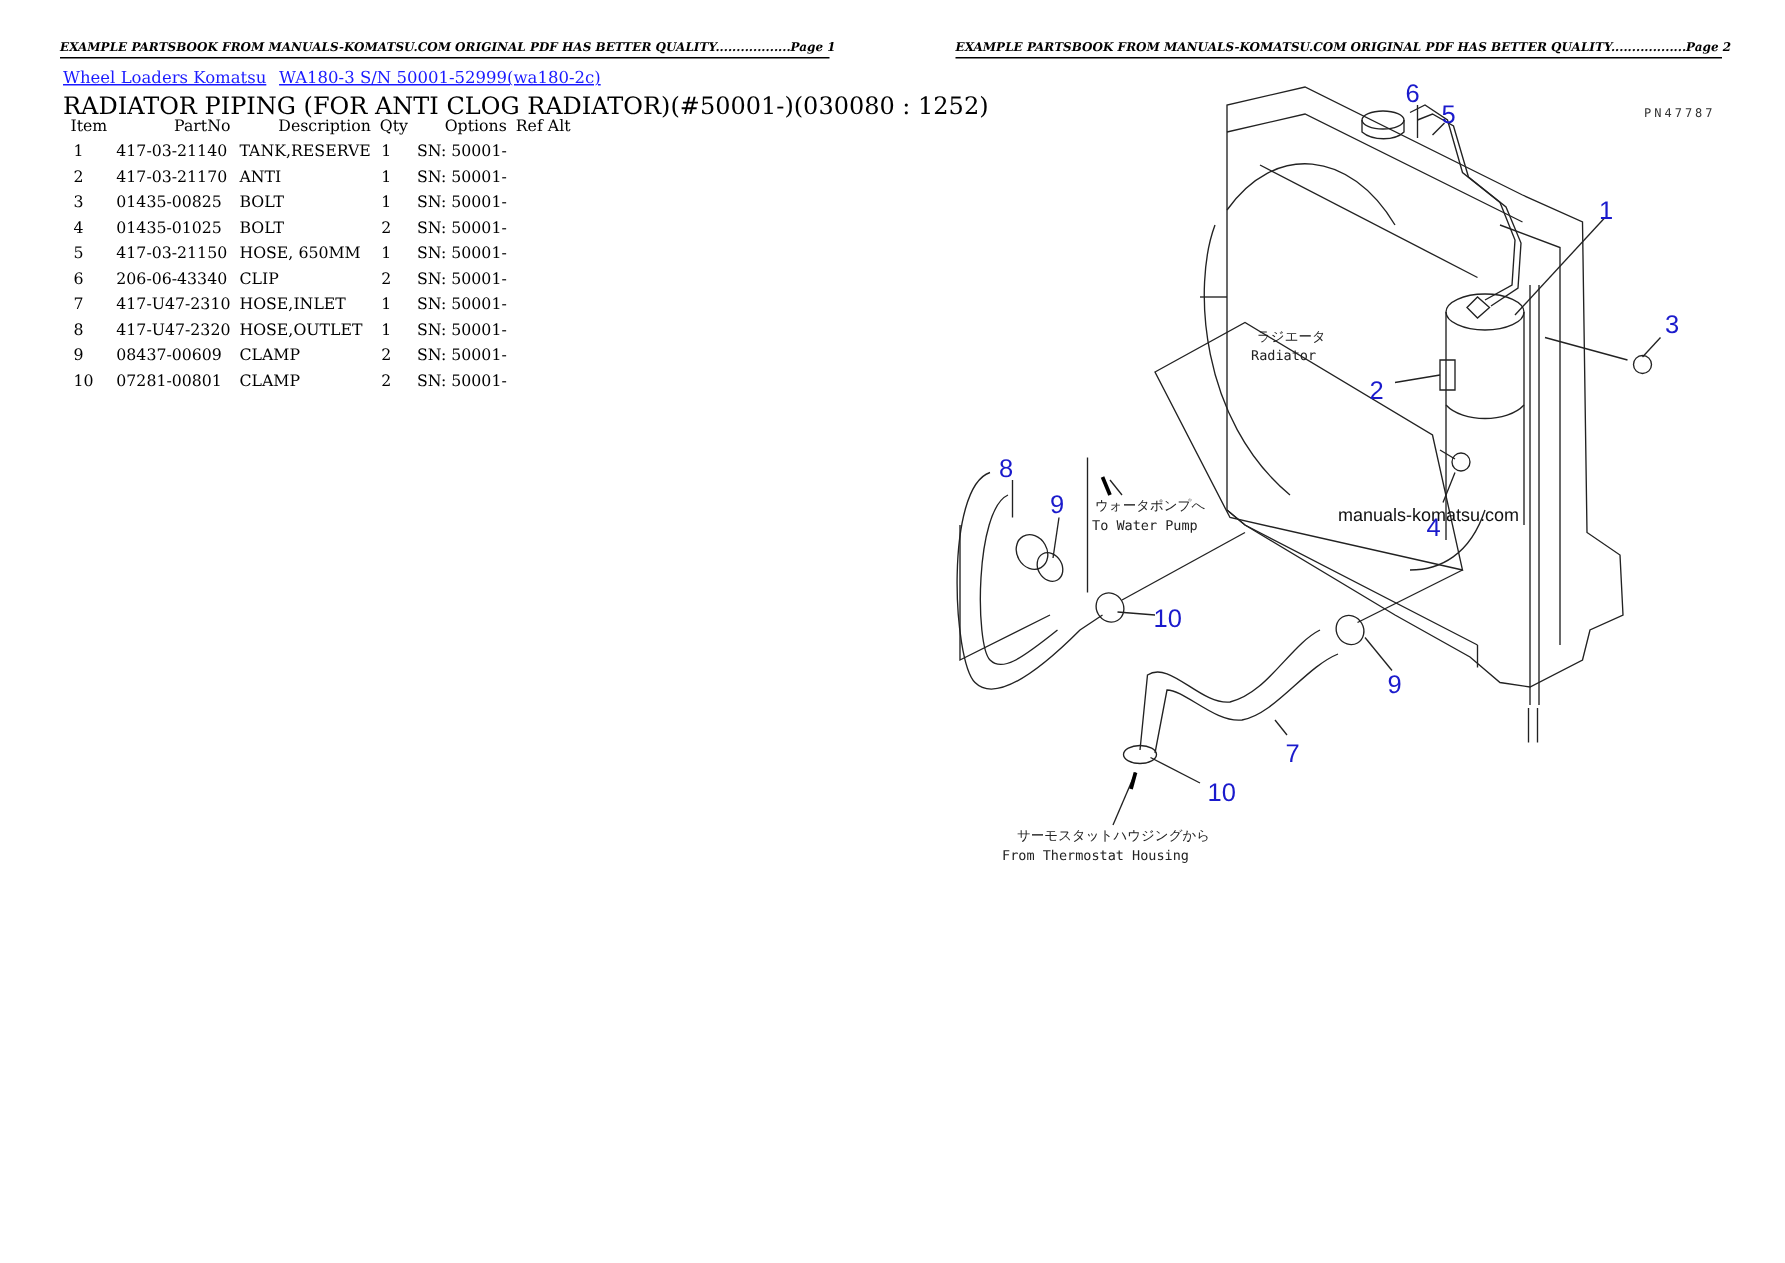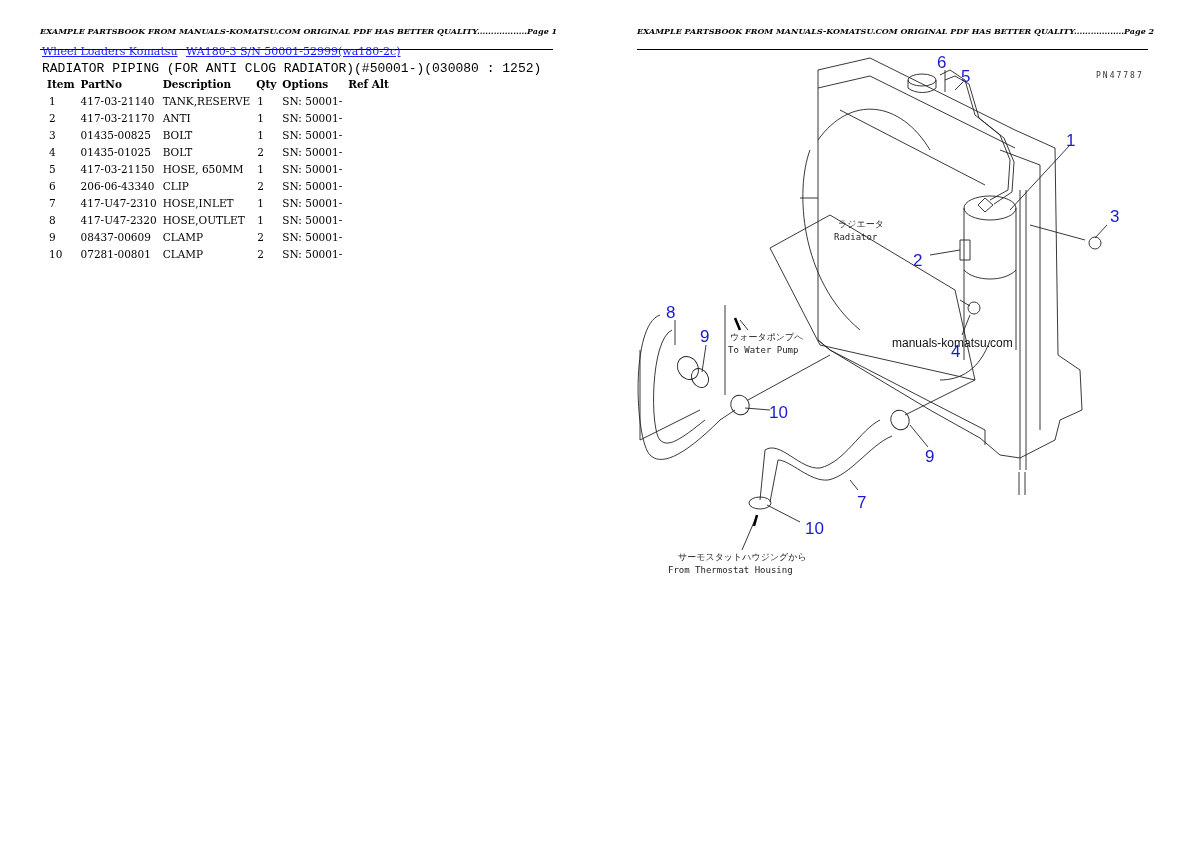--- a/index.html
+++ b/index.html
@@ -1,24 +1,24 @@
 <!DOCTYPE html>
 <html><head>
   <meta charset="utf-8">
   <style>
     html, body { margin:0; padding:0; background:#fff; }
     body { width:1190px; height:842px; position:relative; overflow:hidden; font-family:"DejaVu Serif", serif; color:#000; }
-    .page-header { position:absolute; top:26px; font-family:"DejaVu Serif", serif; font-weight:bold; font-style:italic; font-size:8px; text-align:right; border-bottom:1px solid #000; padding-bottom:13px; white-space:nowrap; }
+    .page-header { position:absolute; top:26px; font-family:"DejaVu Serif", serif; font-weight:bold; font-style:italic; font-size:8px; text-align:right; border-bottom:1px solid #000; padding-bottom:2px; white-space:nowrap; }
     #hdr1 { left:40px; width:513px; }
     #hdr2 { left:637px; width:511px; }
     .breadcrumb { position:absolute; left:42px; top:45px; font-size:11px; }
     .breadcrumb a { color:#1a1aff; text-decoration:underline; margin-right:5px; }
-    .subtitle { position:absolute; left:42px; top:61px; font-size:13px;font-family:Liberation Mono, monospace; }
+    .subtitle { position:absolute; left:42px; top:61px; font-size:16px; }
     table.parts { position:absolute; left:44px; top:77px; border-collapse:collapse; font-size:10.5px; }
-    table.parts th { font-weight:bold; text-align:left; padding:1px 3px 2px 3px; }
+    table.parts th { font-weight:normal; text-align:right; padding:1px 3px 2px 3px; }
     table.parts td { padding:2px 3px 2px 3px; height:13px; white-space:nowrap; }
     td.c-item { width:22px; padding-left:5px !important; }
     td.c-qty { text-align:left; padding-left:4px !important; }
     .pn { position:absolute; left:1096px; top:47px; font-family:"DejaVu Sans Mono", monospace; font-size:8px; letter-spacing:2px; color:#333;margin-top:24px; }
     svg#diagram { position:absolute; left:600px; top:40px; }
     .callout { fill:#1a1acc; font-family:"Liberation Sans", sans-serif; font-size:17px; }
     .dtext { font-family:"DejaVu Sans Mono", monospace; font-size:9px; fill:#222; }
     .wm { position:absolute; left:892px; top:336px; font-family:"Liberation Sans", sans-serif; font-size:12px; color:#111; }
   </style>
 </head>

